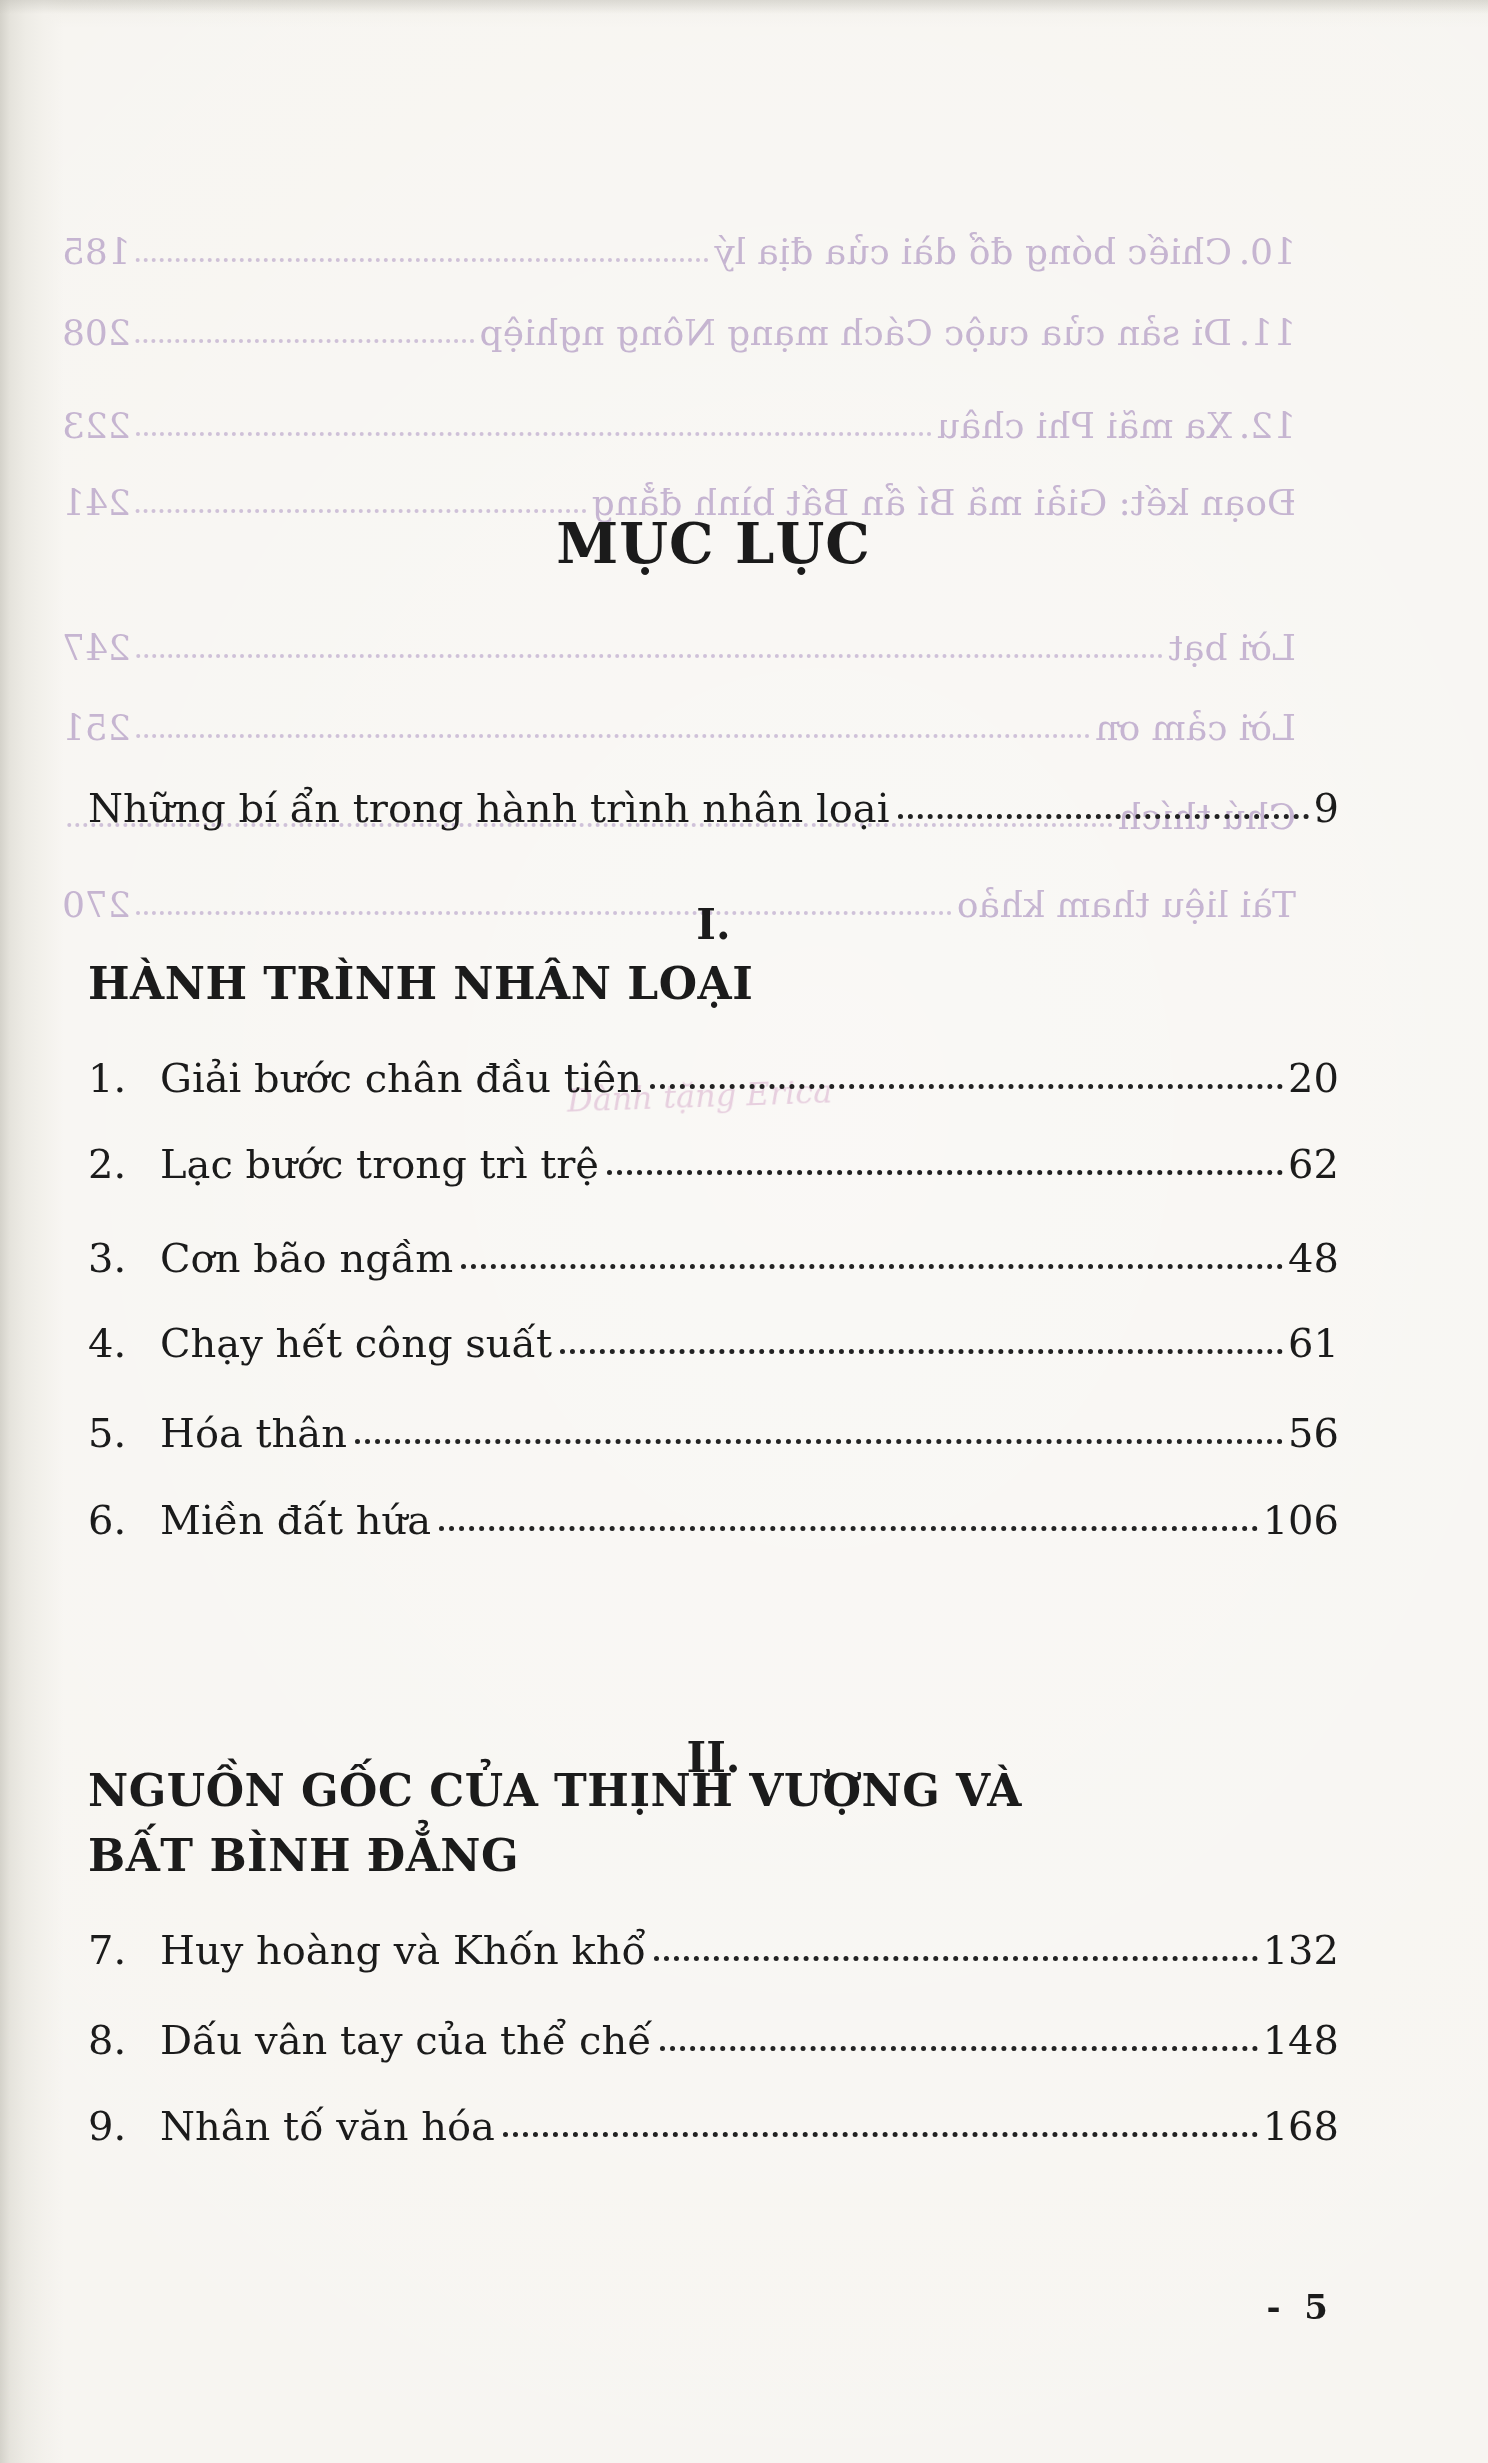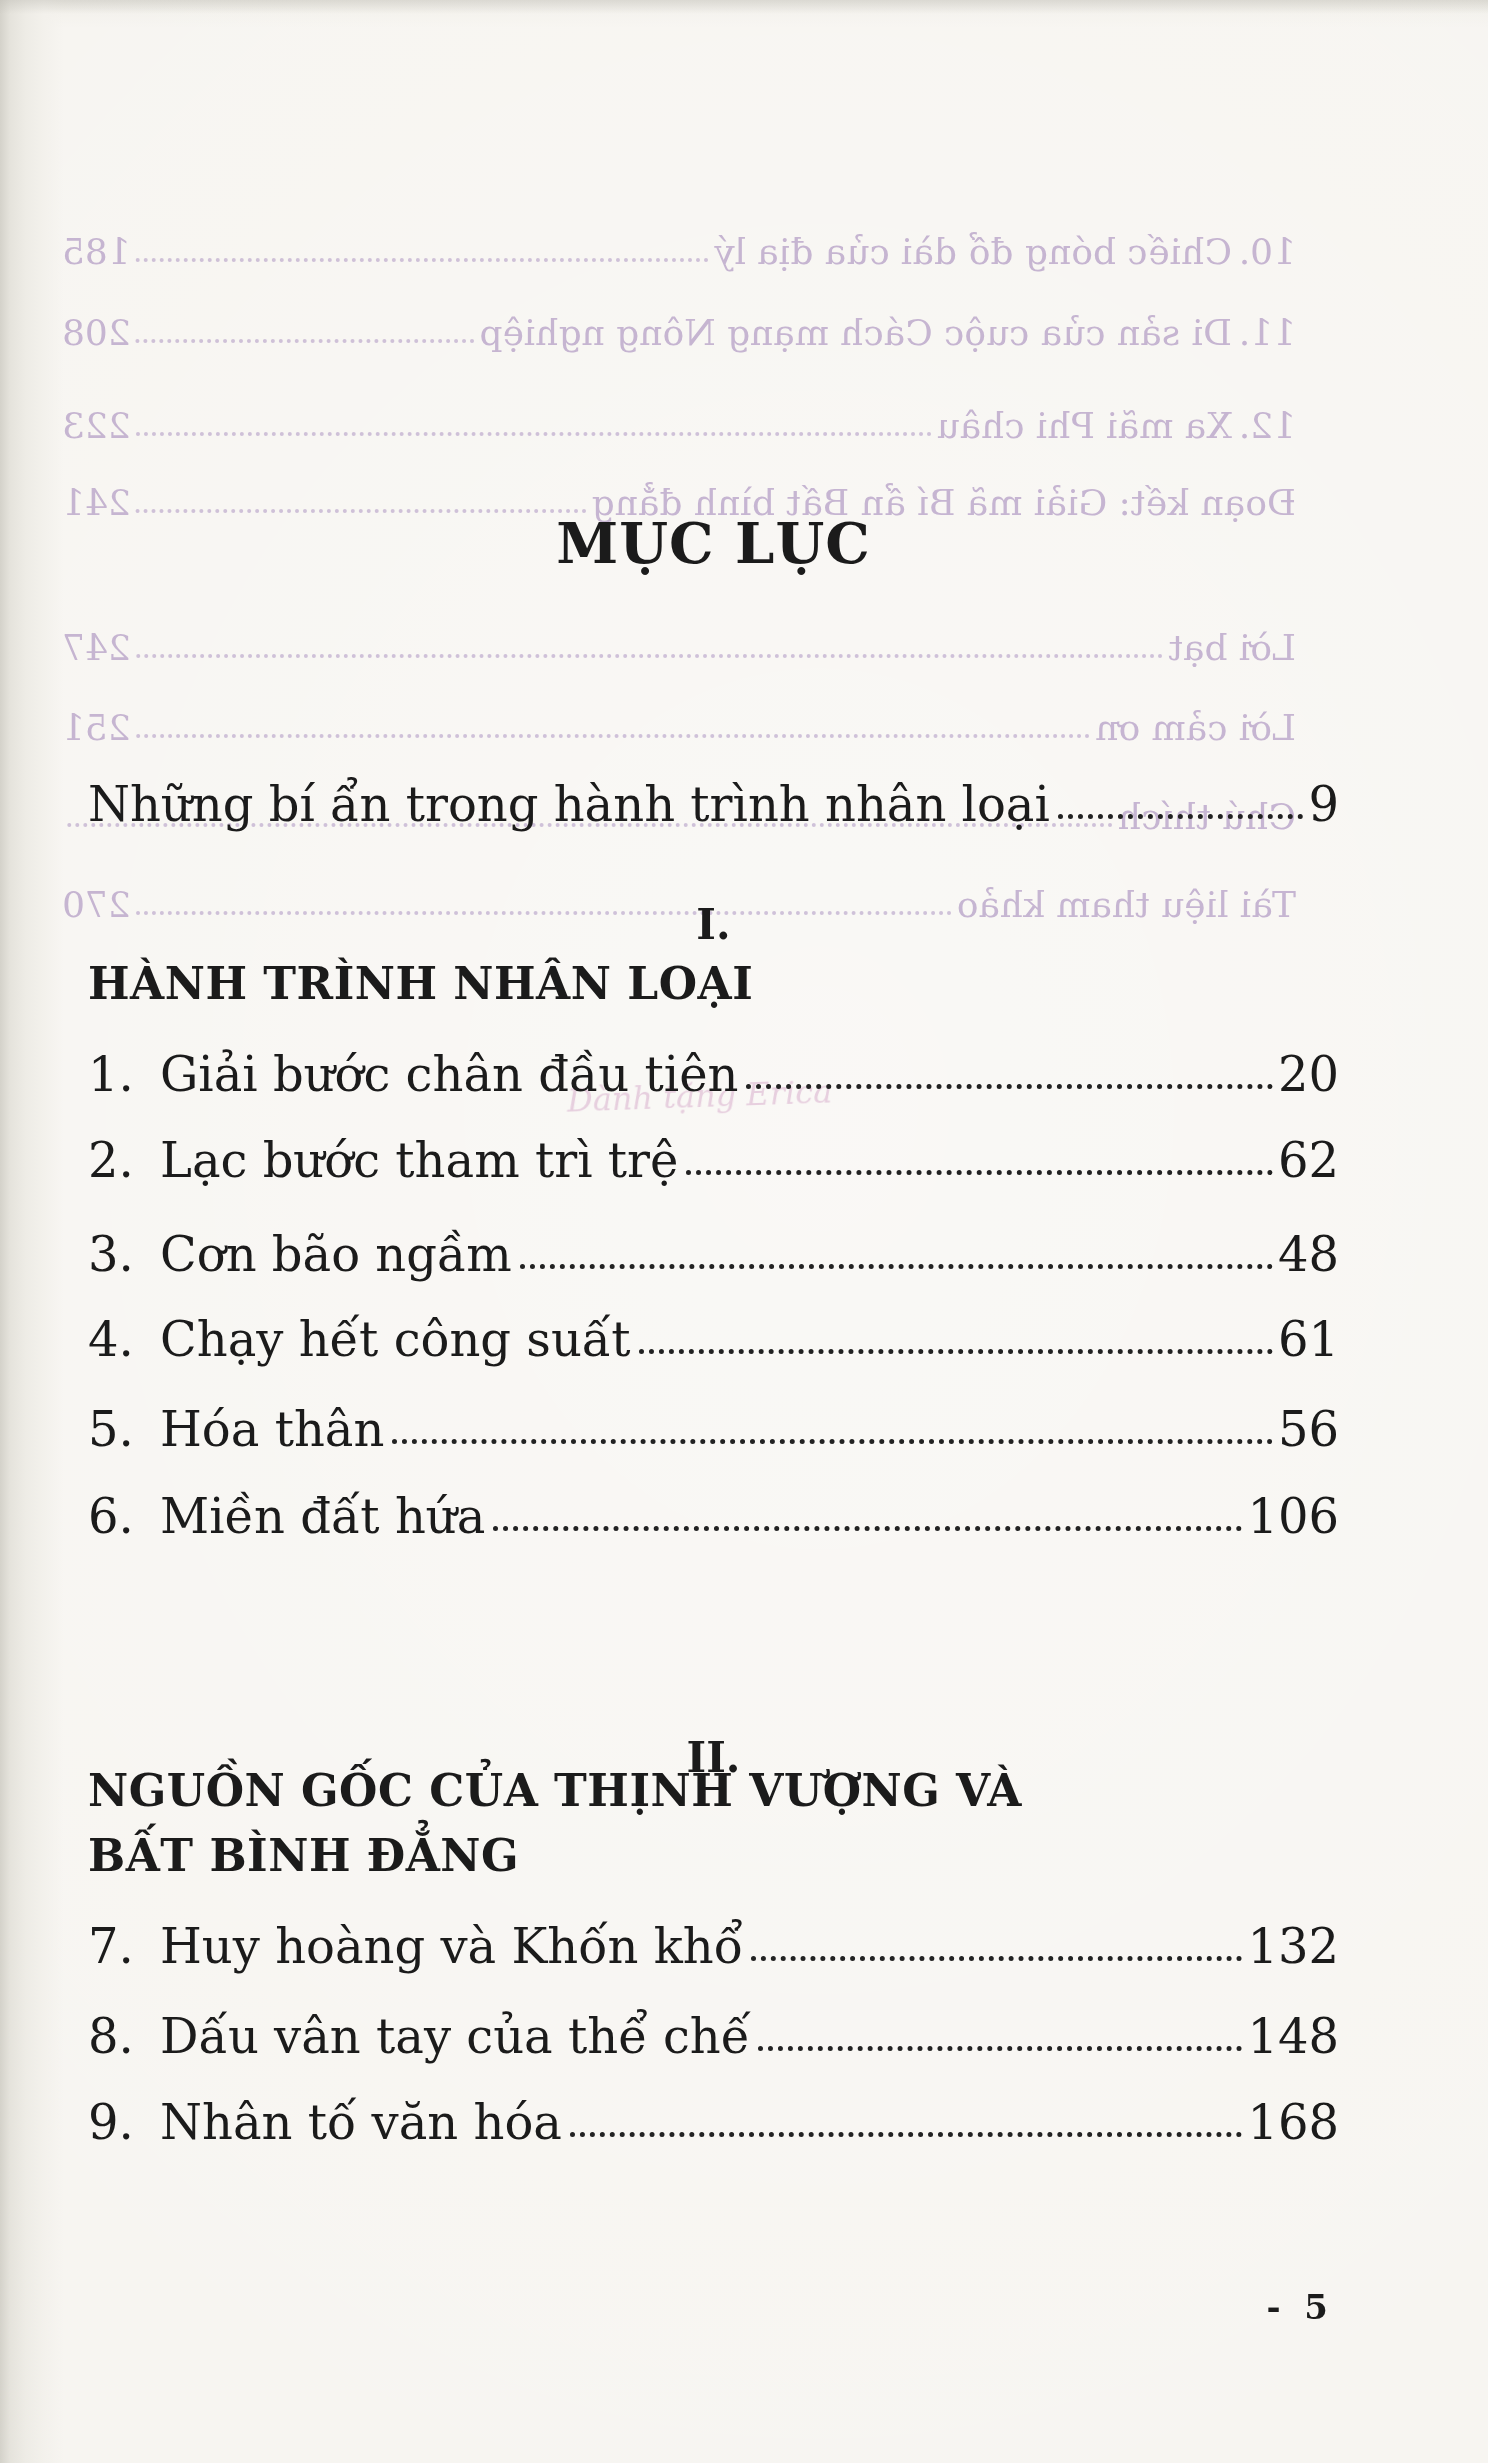--- a/index.html
+++ b/index.html
@@ -59,21 +59,21 @@
     text-align:center;font-size:42px;font-weight:bold;
   }
   .sec-heading{
     position:absolute;left:88px;width:1251px;
     text-align:left;font-size:44px;font-weight:bold;letter-spacing:0.5px;
     white-space:nowrap;
   }
   .toc-row{
     position:absolute;left:88px;width:1251px;height:54px;
     display:flex;align-items:flex-end;
-    font-size:48px;line-height:1;
+    font-size:40px;line-height:1;
   }
   .toc-row .num{width:72px;flex:none;}
   .toc-row .ttl{flex:none;white-space:nowrap;}
   .toc-row .lead{flex:1;border-bottom:5px dotted #222;margin:0 3px 9px 8px;}
   .toc-row .pg{flex:none;margin-left:2px;}
   .folio{
     position:absolute;right:155px;top:2287px;
     font-size:34px;font-weight:bold;letter-spacing:6px;
   }
 </style>
@@ -145,21 +145,21 @@
     <div class="sec-heading" style="top:958px">HÀNH TRÌNH NHÂN LOẠI</div>
 
     <div class="toc-row" style="top:1044px">
       <span class="num">1.</span>
       <span class="ttl">Giải bước chân đầu tiên</span>
       <span class="lead"></span>
       <span class="pg">20</span>
     </div>
     <div class="toc-row" style="top:1130px">
       <span class="num">2.</span>
-      <span class="ttl">Lạc bước tham trì trệ</span>
+      <span class="ttl">Lạc bước trong trì trệ</span>
       <span class="lead"></span>
       <span class="pg">62</span>
     </div>
     <div class="toc-row" style="top:1224px">
       <span class="num">3.</span>
       <span class="ttl">Cơn bão ngầm</span>
       <span class="lead"></span>
       <span class="pg">48</span>
     </div>
     <div class="toc-row" style="top:1309px">

